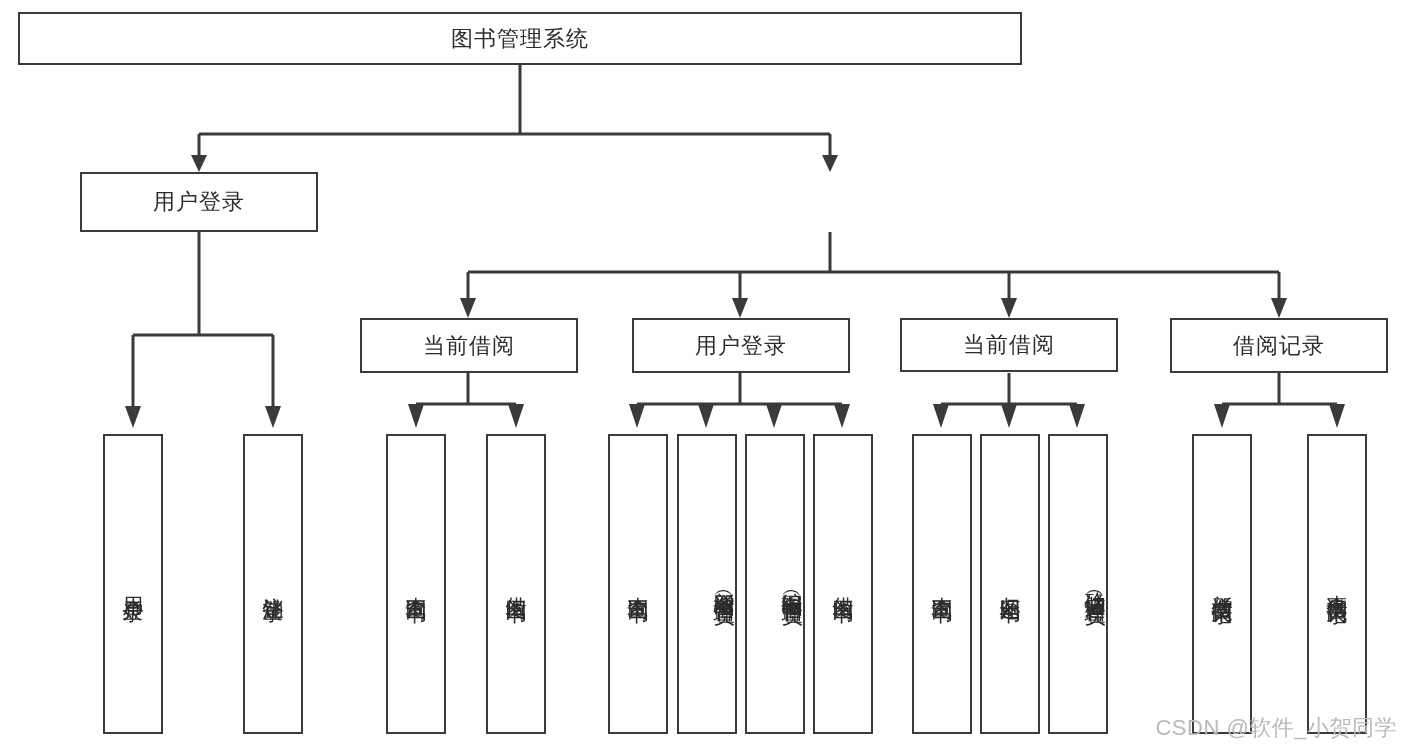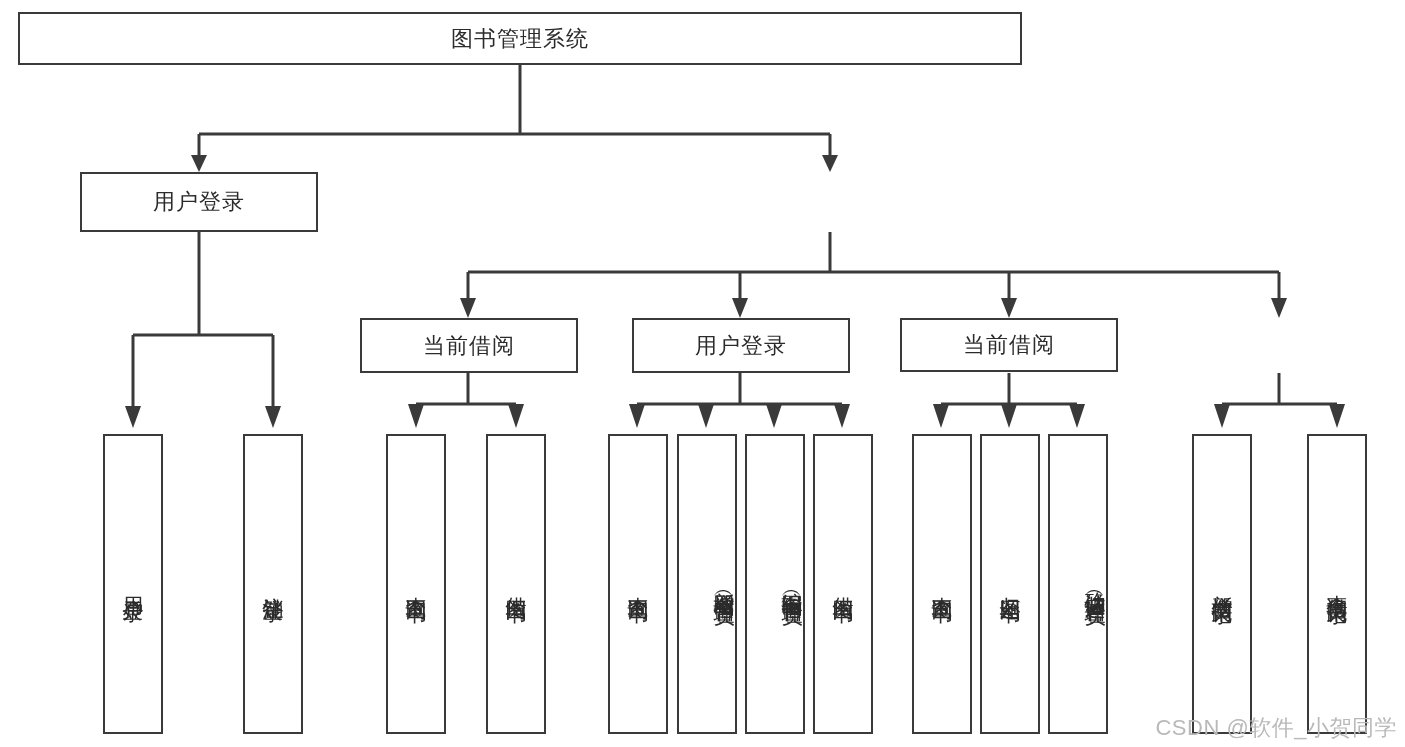--- a/index.html
+++ b/index.html
@@ -153,20 +153,23 @@
   </div>
 
   <div class="node horiz" style="left:632px;top:318px;width:218px;height:55px;">
     <span class="label">用户登录</span>
   </div>
 
   <div class="node horiz" style="left:900px;top:318px;width:218px;height:54px;">
     <span class="label">当前借阅</span>
   </div>
 
+  <div class="node horiz" style="left:1170px;top:318px;width:218px;height:55px;">
+    <span class="label">借阅记录</span>
+  </div>
 
   <div class="node vert centerv" style="left:103px;top:434px;width:60px;height:300px;">
     <span class="label">用户登录</span>
   </div>
 
   <div class="node vert centerv" style="left:243px;top:434px;width:60px;height:300px;">
     <span class="label">注销登录</span>
   </div>
 
   <div class="node vert centerv" style="left:386px;top:434px;width:60px;height:300px;">

